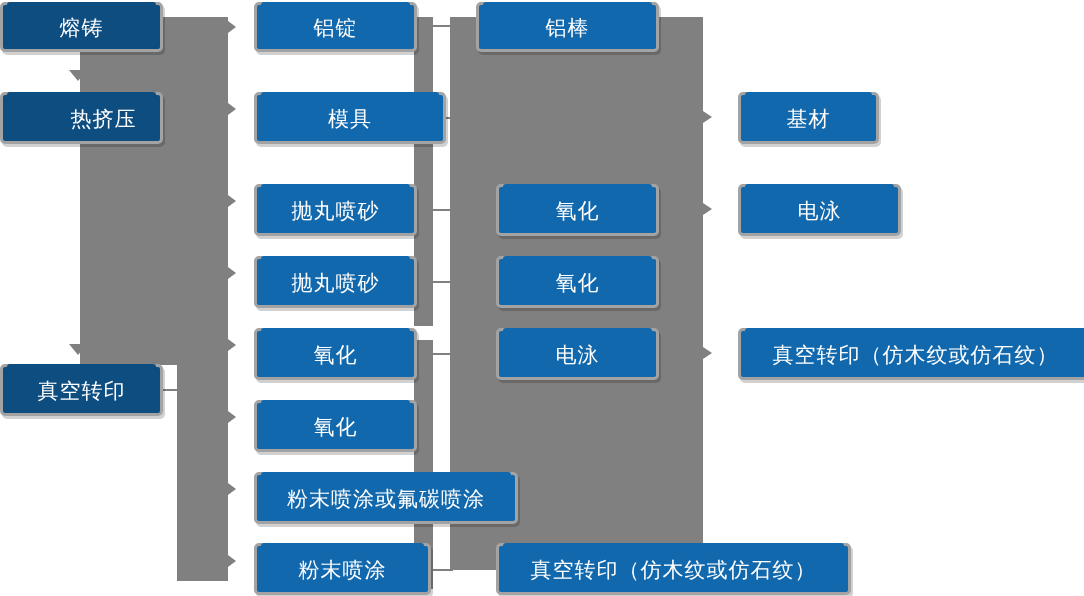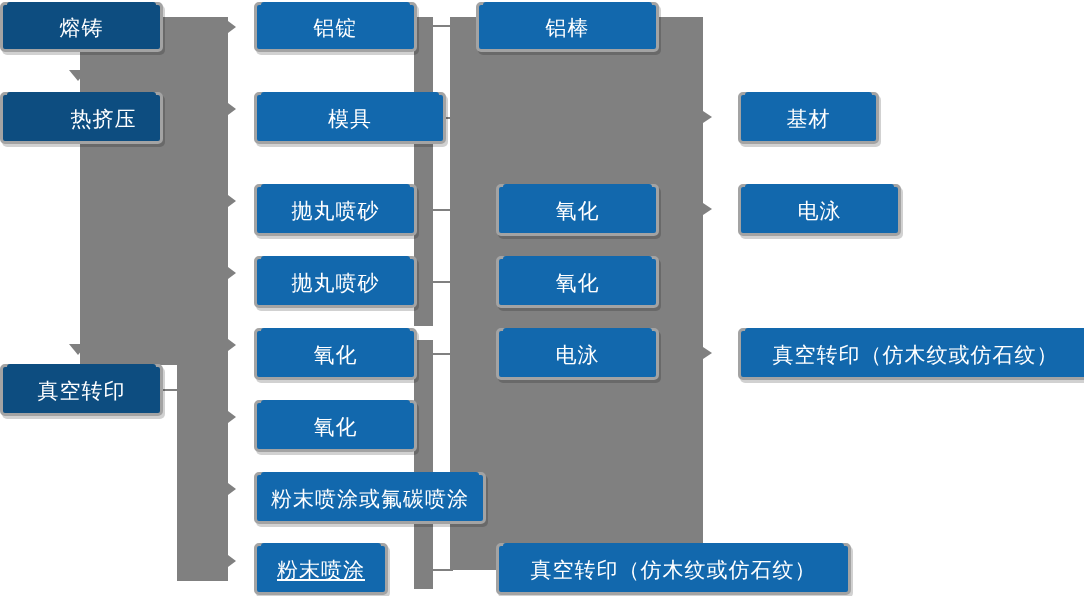--- a/index.html
+++ b/index.html
@@ -158,26 +158,26 @@
   <div class="node bright" style="left:243px;top:328px;width:163px;height:52px;">
     <span class="cap"></span>
     <span class="node-label">氧化</span>
   </div>
 
   <div class="node bright" style="left:243px;top:400px;width:163px;height:52px;">
     <span class="cap"></span>
     <span class="node-label">氧化</span>
   </div>
 
-  <div class="node bright" style="left:243px;top:472px;width:232px;height:52px;">
+  <div class="node bright" style="left:243px;top:472px;width:264px;height:52px;">
     <span class="cap"></span>
     <span class="node-label">粉末喷涂或氟碳喷涂</span>
   </div>
 
-  <div class="node bright" style="left:243px;top:543px;width:134px;height:52px;text-decoration:underline;">
+  <div class="node bright" style="left:243px;top:543px;width:177px;height:52px;">
     <span class="cap"></span>
     <span class="node-label">粉末喷涂</span>
   </div>
 
   <div class="node bright" style="left:465px;top:2px;width:183px;height:50px;justify-content:center;">
     <span class="cap"></span>
     <span class="node-label">铝棒</span>
   </div>
 
 

